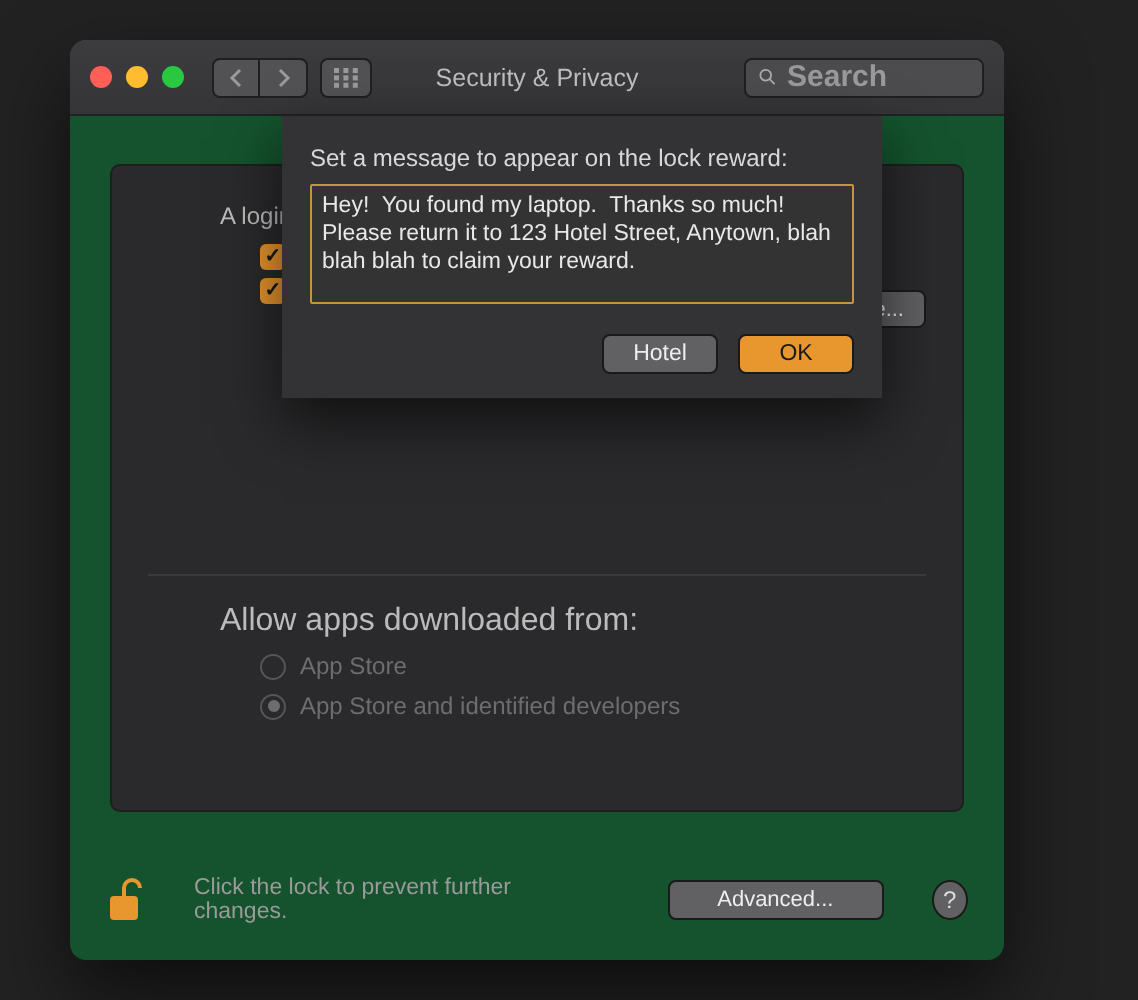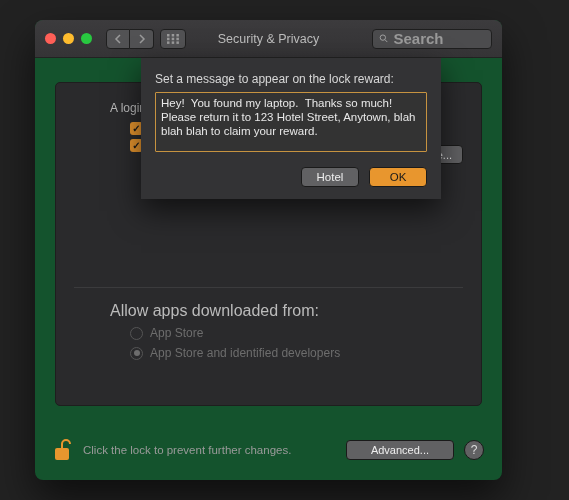--- a/index.html
+++ b/index.html
@@ -38,21 +38,21 @@
   .chk{width:13px;height:13px;border-radius:3px;background:#e8962e;display:flex;align-items:center;justify-content:center;
        color:#1a1a1a;font-size:10px;font-weight:bold;}
   .hr{border:none;border-top:1px solid #3b3b3d;margin:22px 0 14px;}
   .seclabel{margin-left:36px;color:#bbb;font-size:16px;}
   .radrow{margin:6px 0 0 56px;display:flex;align-items:center;gap:7px;color:#6d6d6d;}
   .radio{width:13px;height:13px;border-radius:50%;border:1px solid #555;display:flex;align-items:center;justify-content:center;}
   .radio.sel::after{content:"";width:6px;height:6px;border-radius:50%;background:#6d6d6d;}
   .changebtn{position:absolute;right:18px;top:62px;height:19px;padding:0 10px;background:#616163;border:1px solid #1a1a1a;
              border-radius:4px;color:#eee;font-size:11px;display:flex;align-items:center;}
   
-  .footer{position:absolute;left:0;right:0;bottom:0;height:60px;display:flex;align-items:center;padding:0 18px;gap:10px;}
+  .footer{position:absolute;left:0;right:0;bottom:0;height:60px;display:flex;align-items:center;padding:0 18px;gap:24px;}
   .lock{width:20px;height:26px;position:relative;}
   .lock svg{width:20px;height:26px;}
   .locktxt{color:#9a9a9a;font-size:11.5px;}
   .footer-spacer{flex:1;}
   .advbtn{height:20px;padding:0 24px;background:#616163;border:1px solid #1a1a1a;border-radius:4px;color:#eee;font-size:11px;display:flex;align-items:center;}
   .helpbtn{width:20px;height:20px;border-radius:50%;background:#616163;border:1px solid #1a1a1a;color:#ddd;font-size:12px;display:flex;align-items:center;justify-content:center;}
   
   .sheet{position:absolute;left:106px;top:38px;width:300px;background:#333335;
          box-shadow:0 12px 28px rgba(0,0,0,0.6);padding:14px 14px 12px;}
   .sheet-label{color:#d8d8d8;font-size:12px;margin-bottom:6px;}

